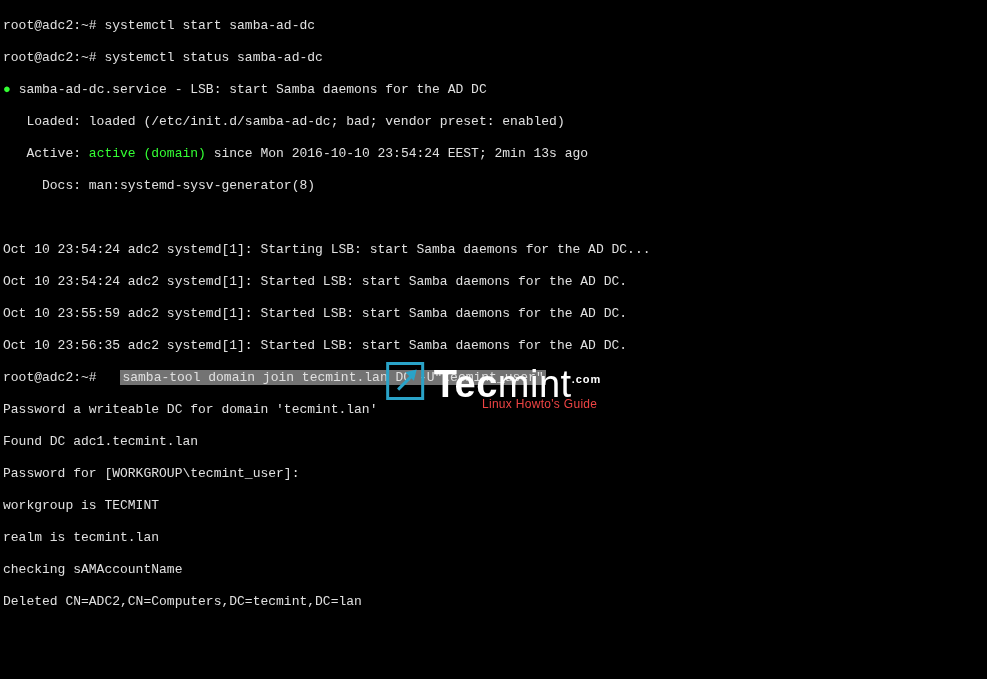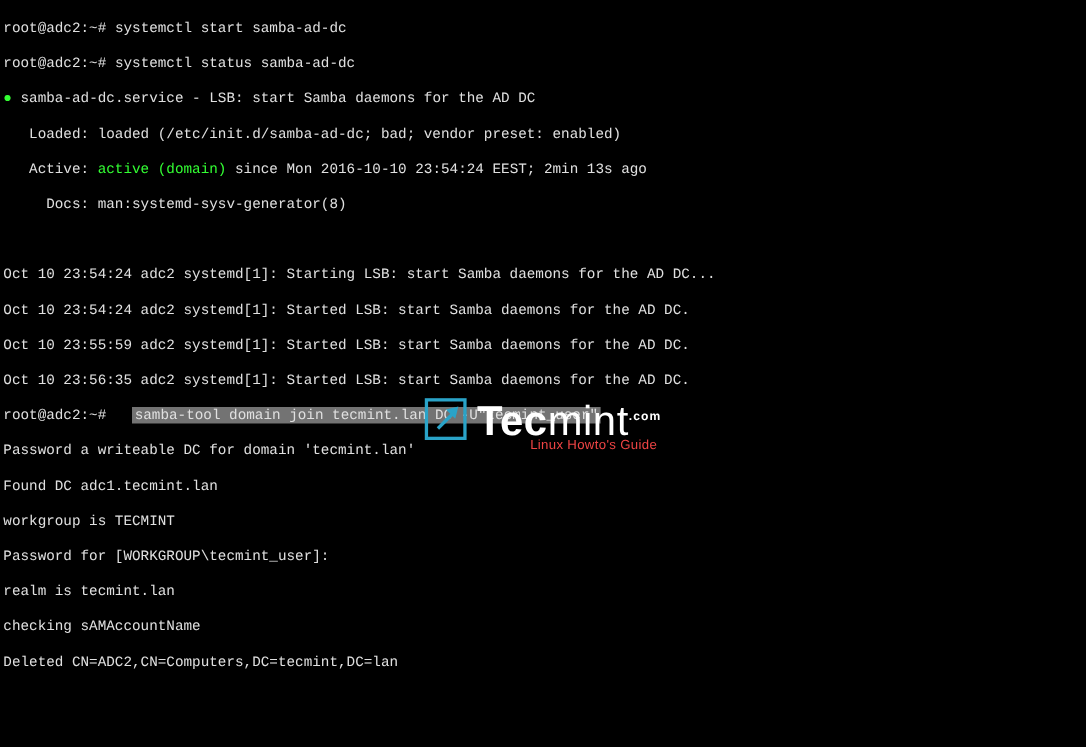--- a/index.html
+++ b/index.html
@@ -91,22 +91,22 @@
 <span class="line"><span>   Active: </span><span class="green">active (domain)</span><span> since Mon 2016-10-10 23:54:24 EEST; 2min 13s ago</span></span>
 <span class="line">     Docs: man:systemd-sysv-generator(8)</span>
 <span class="line">&nbsp;</span>
 <span class="line">Oct 10 23:54:24 adc2 systemd[1]: Starting LSB: start Samba daemons for the AD DC...</span>
 <span class="line">Oct 10 23:54:24 adc2 systemd[1]: Started LSB: start Samba daemons for the AD DC.</span>
 <span class="line">Oct 10 23:55:59 adc2 systemd[1]: Started LSB: start Samba daemons for the AD DC.</span>
 <span class="line">Oct 10 23:56:35 adc2 systemd[1]: Started LSB: start Samba daemons for the AD DC.</span>
 <span class="line"><span>root@adc2:~#</span> <span class="highlighted">samba-tool domain join tecmint.lan DC -U"tecmint_user"</span></span>
 <span class="line">Password a writeable DC for domain 'tecmint.lan'</span>
 <span class="line">Found DC adc1.tecmint.lan</span>
+<span class="line">Password for [WORKGROUP\tecmint_user]:</span>
 <span class="line">workgroup is TECMINT</span>
-<span class="line">Password for [WORKGROUP\tecmint_user]:</span>
 <span class="line">realm is tecmint.lan</span>
 <span class="line">checking sAMAccountName</span>
 <span class="line">Deleted CN=ADC2,CN=Computers,DC=tecmint,DC=lan</span>
 
 
 
 
 
 
 

